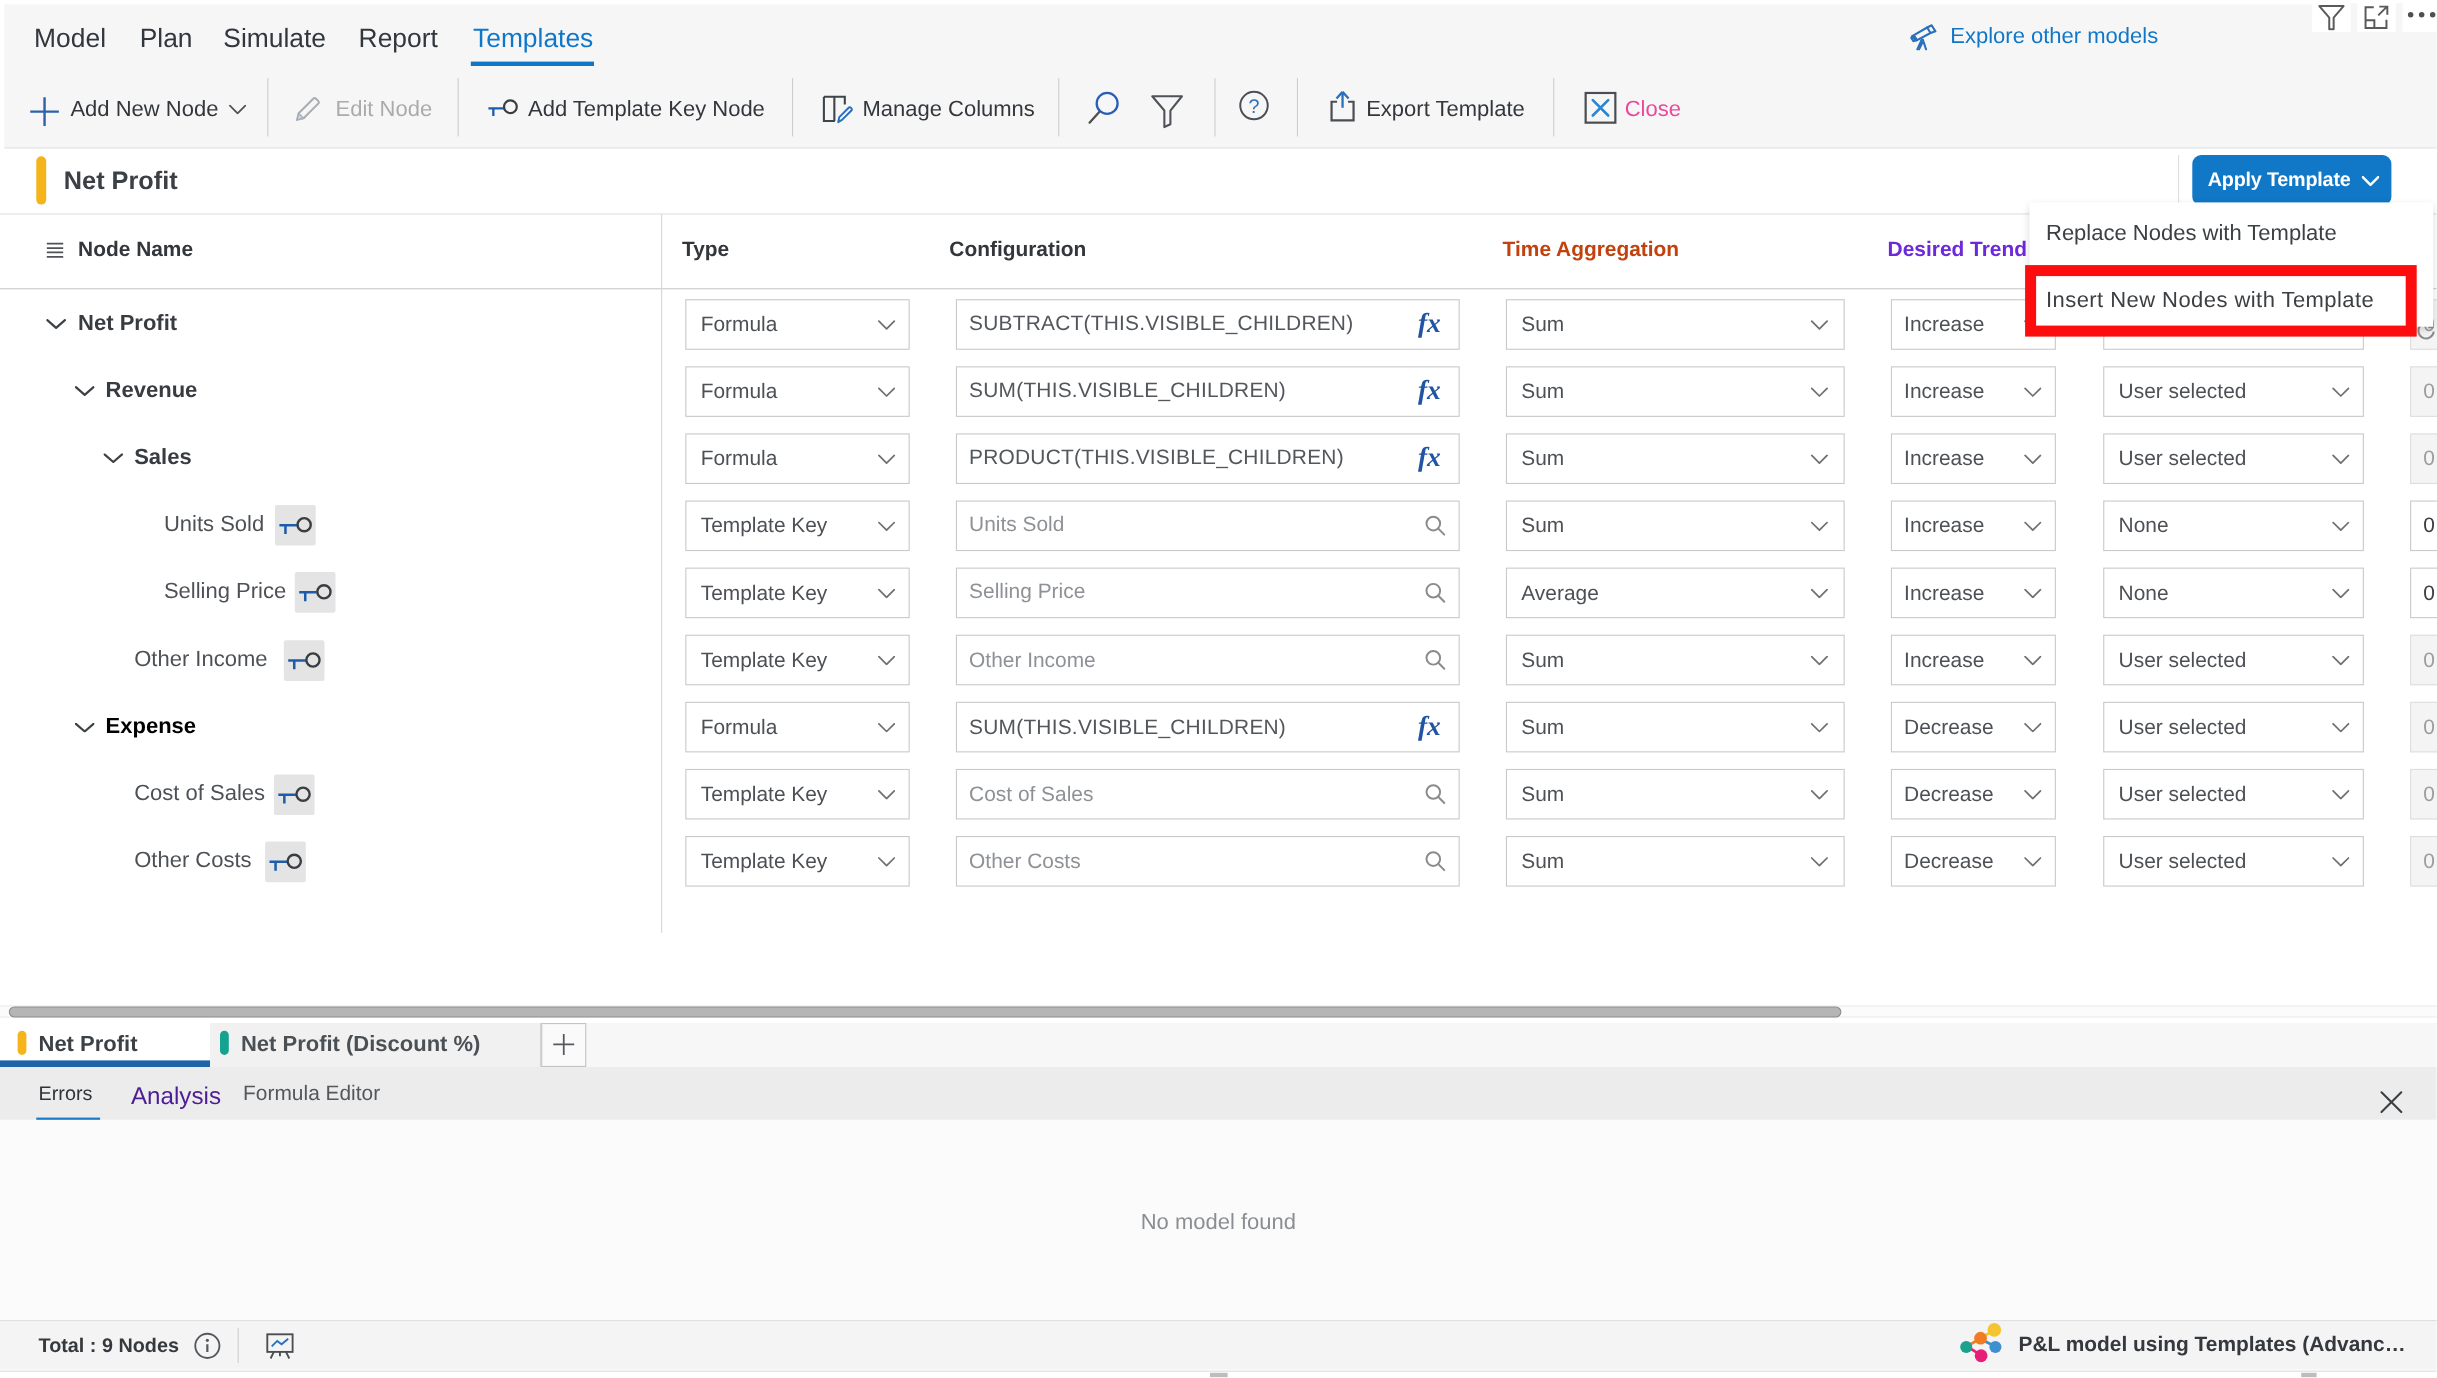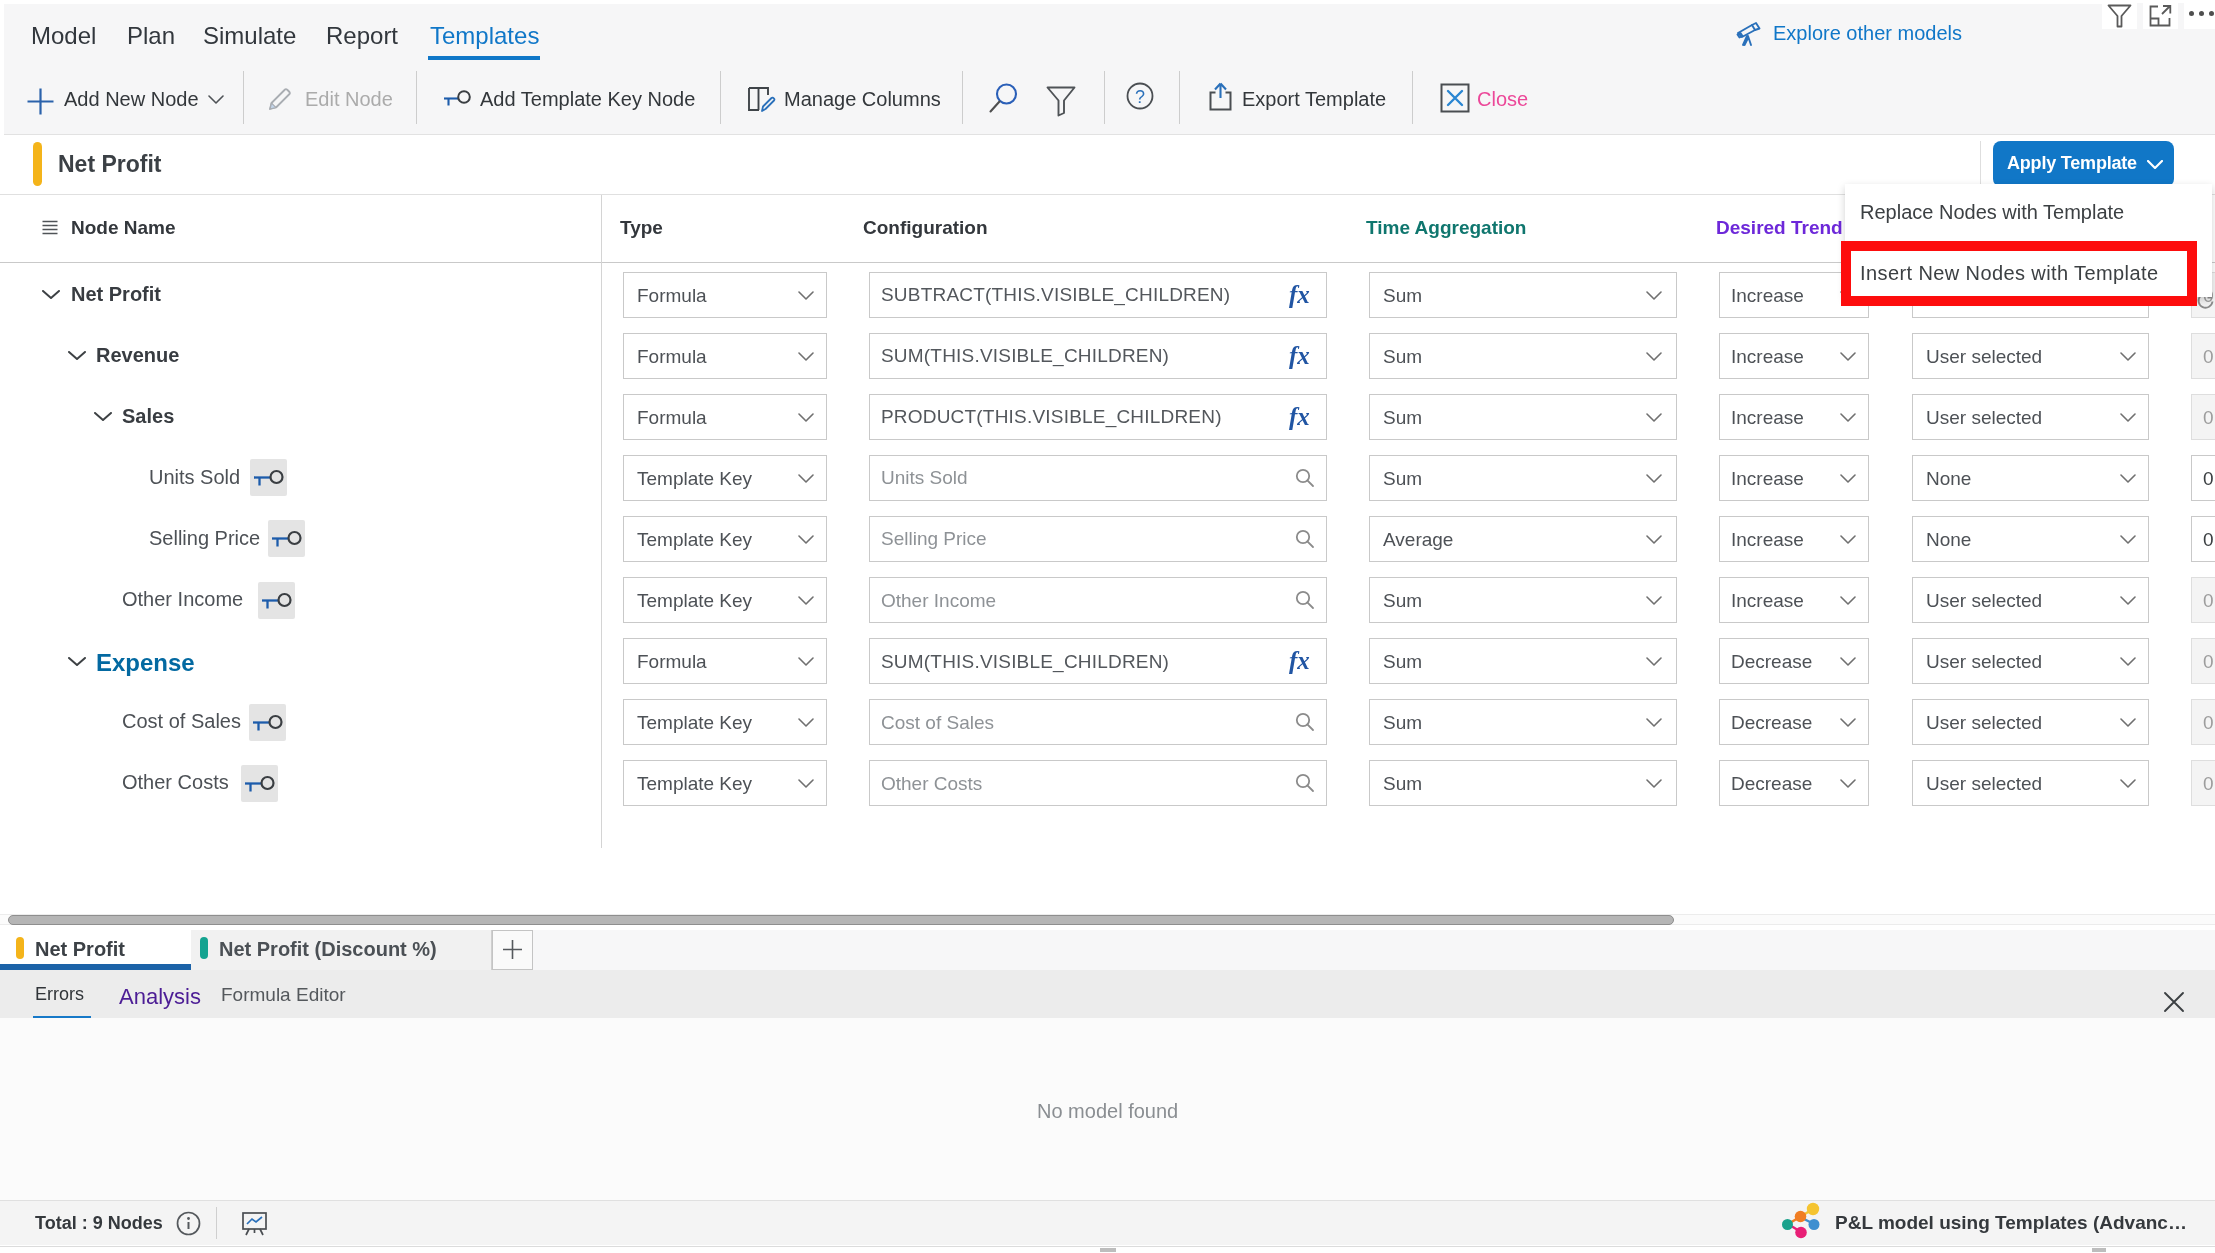--- a/index.html
+++ b/index.html
@@ -99,21 +99,21 @@
   </svg>
 <div class="abs" style="left:0;top:194px;width:2215px;height:1px;background:#e0e0e0"></div>
 <div class="abs" style="left:0;top:262px;width:2215px;height:1px;background:#c9c9c9"></div>
 <div class="abs" style="left:601px;top:195px;width:1px;height:653px;background:#d4d4d4"></div>
 <svg class="abs" style="left:42px;top:220px" width="16" height="15" viewBox="0 0 16 15">
     <path d="M0.5 1.5 H15.5 M0.5 5.5 H15.5 M0.5 9.5 H15.5 M0.5 13.5 H15.5" stroke="#4f5357" stroke-width="1.6"></path>
   </svg>
 <div class="txt" style="left:71px;top:217px;font-size:19px;font-weight:bold;color:#33373c">Node Name</div>
 <div class="txt" style="left:620px;top:217px;font-size:19px;font-weight:bold;color:#33373c">Type</div>
 <div class="txt" style="left:863px;top:217px;font-size:19px;font-weight:bold;color:#33373c">Configuration</div>
-<div class="txt" style="left:1366px;top:217px;font-size:19px;font-weight:bold;color:#0f766e">Time Aggregation</div>
+<div class="txt" style="left:1366px;top:217px;font-size:19px;font-weight:bold;color:#c2410c">Time Aggregation</div>
 <div class="txt" style="left:1716px;top:217px;font-size:19px;font-weight:bold;color:#6d28d9">Desired Trend</div>
 <svg style="position:absolute;left:42px;top:290.0px" width="18" height="9" viewBox="0 0 18 9">
     <path d="M1 1 L9.0 8 L17 1" fill="none" stroke="#3d4144" stroke-width="2.0" stroke-linecap="round" stroke-linejoin="round"></path>
   </svg>
 <div class="txt" style="left:71px;top:282.5px;font-size:20px;font-weight:bold;color:#383c41">Net Profit</div>
 <div class="box" style="left:623px;top:271.5px;width:204px"></div>
 <div class="txt" style="left:637px;top:284.5px;font-size:19px;color:#4d5156">Formula</div>
 <svg style="position:absolute;left:798px;top:290.5px" width="16" height="9" viewBox="0 0 16 9">
     <path d="M1 1 L8 8 L15 1" fill="none" stroke="#707070" stroke-width="1.6" stroke-linecap="round" stroke-linejoin="round"></path>
   </svg>
@@ -292,21 +292,21 @@
 <div class="box" style="left:1912px;top:577.0px;width:237px"></div>
 <div class="txt" style="left:1926px;top:590.0px;font-size:19px;color:#4d5156">User selected</div>
 <svg style="position:absolute;left:2120px;top:596.0px" width="16" height="9" viewBox="0 0 16 9">
     <path d="M1 1 L8 8 L15 1" fill="none" stroke="#707070" stroke-width="1.6" stroke-linecap="round" stroke-linejoin="round"></path>
   </svg>
 <div class="box" style="left:2191px;top:577.0px;width:40px;background:#f4f4f4;border-color:#dedede"></div>
 <div class="txt" style="left:2203px;top:590.0px;font-size:19px;color:#9d9d9d">0</div>
 <svg style="position:absolute;left:68px;top:656.6px" width="18" height="9" viewBox="0 0 18 9">
     <path d="M1 1 L9.0 8 L17 1" fill="none" stroke="#3d4144" stroke-width="2.0" stroke-linecap="round" stroke-linejoin="round"></path>
   </svg>
-<div class="txt" style="left:96px;top:649.1px;font-size:24px;font-weight:bold;color:#0369a1">Expense</div>
+<div class="txt" style="left:96px;top:649.1px;font-size:20px;font-weight:bold;color:#000000">Expense</div>
 <div class="box" style="left:623px;top:638.1px;width:204px"></div>
 <div class="txt" style="left:637px;top:651.1px;font-size:19px;color:#4d5156">Formula</div>
 <svg style="position:absolute;left:798px;top:657.1px" width="16" height="9" viewBox="0 0 16 9">
     <path d="M1 1 L8 8 L15 1" fill="none" stroke="#707070" stroke-width="1.6" stroke-linecap="round" stroke-linejoin="round"></path>
   </svg>
 <div class="box" style="left:869px;top:638.1px;width:458px"></div>
 <div class="txt" style="left:881px;top:650.6px;font-size:19px;color:#53575c;letter-spacing:0.2px">SUM(THIS.VISIBLE_CHILDREN)</div>
 <div class="txt" style="left:1289px;top:647.1px;font-family:'Liberation Serif',serif;font-style:italic;font-weight:bold;font-size:25px;color:#2155a3">fx</div>
 <div class="box" style="left:1369px;top:638.1px;width:308px"></div>
 <div class="txt" style="left:1383px;top:651.1px;font-size:19px;color:#4d5156">Sum</div>

